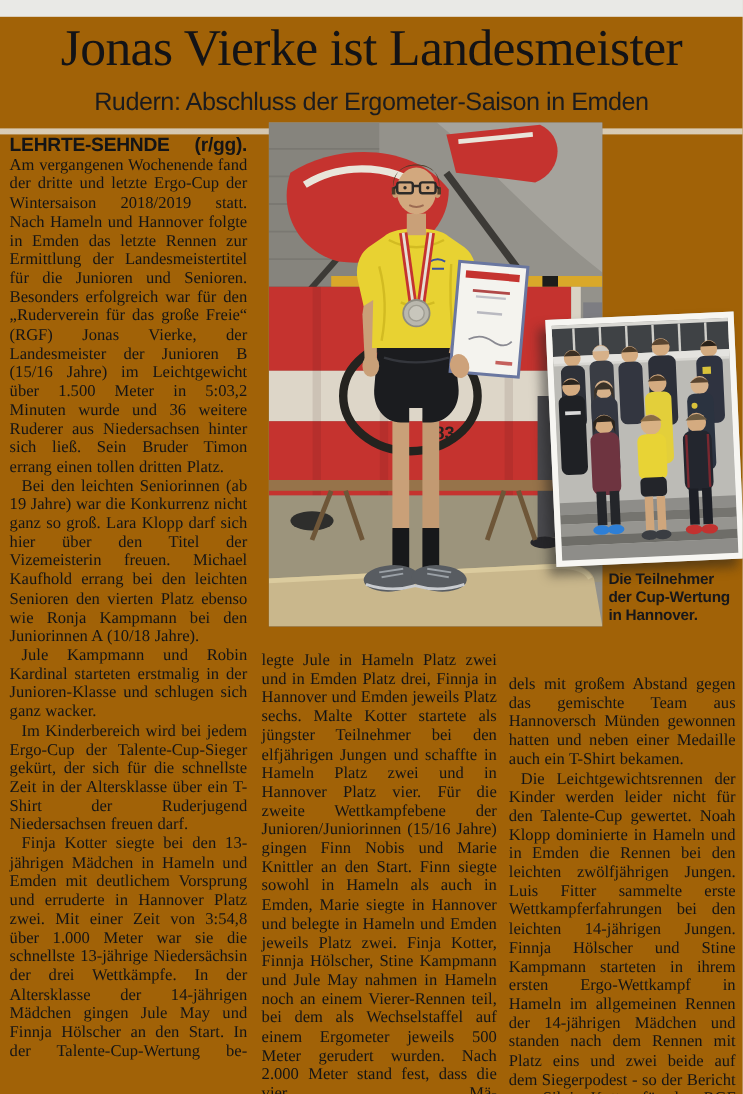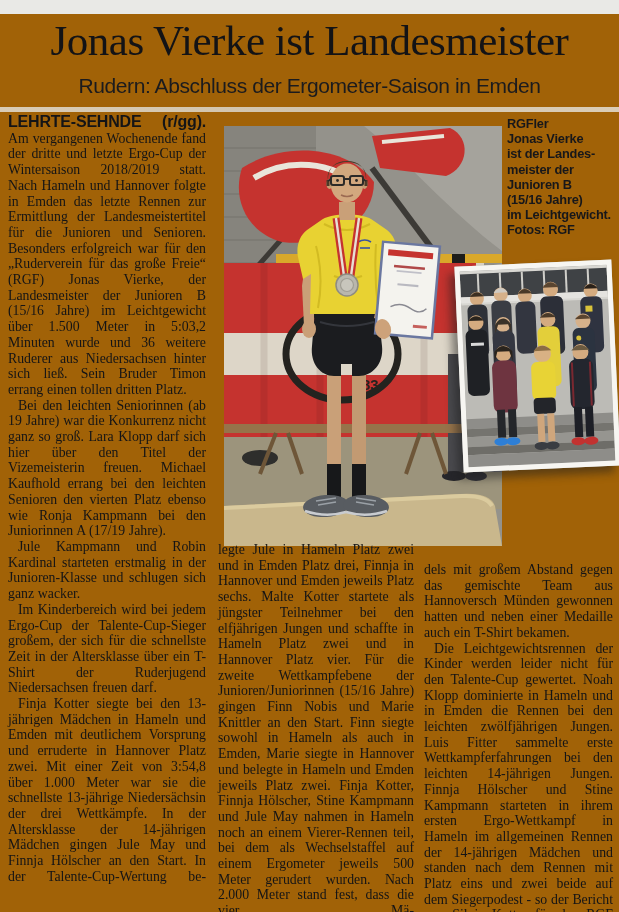--- a/index.html
+++ b/index.html
@@ -31,21 +31,21 @@
     margin:0;font-size:13.8px;line-height:15.7px;text-align:justify;
     word-spacing:0.3px;
   }
   .body-p.indent{text-indent:10px;}
   .body-p.hyph-end{text-align-last:justify;}
   .lead{
     font-family:"Liberation Sans",sans-serif;font-weight:700;
     font-size:16px;letter-spacing:-0.2px;
   }
   .photo-main{
-    position:absolute;left:224px;top:112px;width:278px;height:420px;
+    position:absolute;left:224px;top:88px;width:278px;height:420px;
     margin:0;overflow:hidden;background:#94928b;
   }
   .photo-main svg{display:block;}
   .caption{
     position:absolute;left:507px;width:110px;
     font-family:"Liberation Sans",sans-serif;font-weight:700;
     font-size:12.8px;line-height:15.2px;letter-spacing:-0.2px;
     color:#17171a;white-space:pre-line;
   }
   .caption-main{top:102px;}
@@ -63,23 +63,23 @@
 <body>
 
 <div class="page">
 
   <h1 class="headline">Jonas Vierke ist Landesmeister</h1>
   <div class="subheadline">Rudern: Abschluss der Ergometer-Saison in Emden</div>
   <div class="scanband"></div>
 
   <div class="col col1">
     <p class="body-p"><span class="lead">LEHRTE-SEHNDE (r/gg).</span><span> Am vergangenen Wochenende fand der dritte und letzte Ergo-Cup der Wintersaison 2018/2019 statt. Nach Hameln und Hannover folgte in Emden das letzte Rennen zur Ermittlung der Landesmeistertitel für die Junioren und Senioren. Besonders erfolgreich war für den „Ruderverein für das große Freie“ (RGF) Jonas Vierke, der Landesmeister der Junioren B (15/16 Jahre) im Leichtgewicht über 1.500 Meter in 5:03,2 Minuten wurde und 36 weitere Ruderer aus Niedersachsen hinter sich ließ. Sein Bruder Timon errang einen tollen dritten Platz.</span></p>
-    <p class="body-p indent">Bei den leichten Seniorinnen (ab 19 Jahre) war die Konkurrenz nicht ganz so groß. Lara Klopp darf sich hier über den Titel der Vizemeisterin freuen. Michael Kaufhold errang bei den leichten Senioren den vierten Platz ebenso wie Ronja Kampmann bei den Juniorinnen A (17/19 Jahre).</p>
+    <p class="body-p indent">Bei den leichten Seniorinnen (ab 19 Jahre) war die Konkurrenz nicht ganz so groß. Lara Klopp darf sich hier über den Titel der Vizemeisterin freuen. Michael Kaufhold errang bei den leichten Senioren den vierten Platz ebenso wie Ronja Kampmann bei den Juniorinnen A (10/18 Jahre).</p>
     <p class="body-p indent">Jule Kampmann und Robin Kardinal starteten erstmalig in der Junioren-Klasse und schlugen sich ganz wacker.</p>
-    <p class="body-p indent">Im Kinderbereich wird bei jedem Ergo-Cup der Talente-Cup-Sieger großem, der sich für die schnellste Zeit in der Altersklasse über ein T-Shirt der Ruderjugend Niedersachsen freuen darf.</p>
+    <p class="body-p indent">Im Kinderbereich wird bei jedem Ergo-Cup der Talente-Cup-Sieger gekürt, der sich für die schnellste Zeit in der Altersklasse über ein T-Shirt der Ruderjugend Niedersachsen freuen darf.</p>
     <p class="body-p indent hyph-end">Finja Kotter siegte bei den 13-jährigen Mädchen in Hameln und Emden mit deutlichem Vorsprung und erruderte in Hannover Platz zwei. Mit einer Zeit von 3:54,8 über 1.000 Meter war sie die schnellste 13-jährige Niedersächsin der drei Wettkämpfe. In der Altersklasse der 14-jährigen Mädchen gingen Jule May und Finnja Hölscher an den Start. In der Talente-Cup-Wertung be-</p>
   </div>
 
   <figure class="photo-main">
     <svg width="278" height="420" viewBox="0 0 278 420" xmlns="http://www.w3.org/2000/svg">
 
       <rect width="278" height="420" fill="#94928b"></rect>
       <path d="M140,0 L278,0 L278,125 C225,85 180,32 140,0 Z" fill="#a5a39c"></path>
       <g>
         <rect x="0" y="0" width="92" height="152" fill="#86847d"></rect>
@@ -205,28 +205,20 @@
           <rect x="171" y="145" width="25" height="1.8" fill="#c0c0c8"></rect>
           <rect x="173" y="158" width="21" height="2.2" fill="#b9b9c0"></rect>
           <path d="M168,182 Q178,176 188,182 T204,181" stroke="#8a8a92" stroke-width="1.4" fill="none"></path>
           <rect x="192" y="198" width="14" height="3" fill="#c5605c"></rect>
         </g>
         <ellipse cx="159" cy="203" rx="8" ry="10" fill="#cda27a" transform="rotate(-14 159 203)"></ellipse>
       </g>
     </svg>
   </figure>
 
-  <div class="caption caption-main">RGFler
-Jonas Vierke
-ist der Landes-
-meister der
-Junioren B
-(15/16 Jahre)
-im Leichtgewicht.
-Fotos: RGF</div>
 
   <figure class="photo-group">
     <svg width="147" height="196" viewBox="0 0 147 196" xmlns="http://www.w3.org/2000/svg">
       <rect width="147" height="196" fill="#bcbbb6"></rect>
       <g>
         <rect x="0" y="0" width="147" height="34" fill="#d8d7d2"></rect>
         <rect x="0" y="3" width="147" height="23" fill="#3f4245"></rect>
         <g stroke="#cfcec9" stroke-width="2">
           <line x1="18" y1="3" x2="18" y2="26"></line>
             <line x1="40" y1="3" x2="40" y2="26"></line>
@@ -304,20 +296,23 @@
           <path d="M108,96 L108,140 M126,96 L126,140" stroke="#7a2830" stroke-width="2"></path>
           <rect x="108" y="141" width="8" height="30" fill="#1d1f26"></rect>
           <rect x="119" y="141" width="8" height="30" fill="#1d1f26"></rect>
           <ellipse cx="111" cy="175" rx="7" ry="4" fill="#c23230"></ellipse>
           <ellipse cx="124" cy="175" rx="7" ry="4" fill="#c23230"></ellipse>
         </g>
       </g>
     </svg>
   </figure>
 
+  <div class="caption caption-group">Die Teilnehmer
+der Cup-Wertung
+in Hannover.</div>
 
   <div class="col col2">
     <p class="body-p hyph-end">legte Jule in Hameln Platz zwei und in Emden Platz drei, Finnja in Hannover und Emden jeweils Platz sechs. Malte Kotter startete als jüngster Teilnehmer bei den elfjährigen Jungen und schaffte in Hameln Platz zwei und in Hannover Platz vier. Für die zweite Wettkampfebene der Junioren/Juniorinnen (15/16 Jahre) gingen Finn Nobis und Marie Knittler an den Start. Finn siegte sowohl in Hameln als auch in Emden, Marie siegte in Hannover und belegte in Hameln und Emden jeweils Platz zwei. Finja Kotter, Finnja Hölscher, Stine Kampmann und Jule May nahmen in Hameln noch an einem Vierer-Rennen teil, bei dem als Wechselstaffel auf einem Ergometer jeweils 500 Meter gerudert wurden. Nach 2.000 Meter stand fest, dass die vier Mä-</p>
   </div>
 
   <div class="col col3">
     <p class="body-p">dels mit großem Abstand gegen das gemischte Team aus Hannoversch Münden gewonnen hatten und neben einer Medaille auch ein T-Shirt bekamen.</p>
     <p class="body-p indent">Die Leichtgewichtsrennen der Kinder werden leider nicht für den Talente-Cup gewertet. Noah Klopp dominierte in Hameln und in Emden die Rennen bei den leichten zwölfjährigen Jungen. Luis Fitter sammelte erste Wettkampferfahrungen bei den leichten 14-jährigen Jungen. Finnja Hölscher und Stine Kampmann starteten in ihrem ersten Ergo-Wettkampf in Hameln im allgemeinen Rennen der 14-jährigen Mädchen und standen nach dem Rennen mit Platz eins und zwei beide auf dem Siegerpodest - so der Bericht von Silvia Kotter für den RGF Lehrte-Sehnde.</p>
   </div>
 

